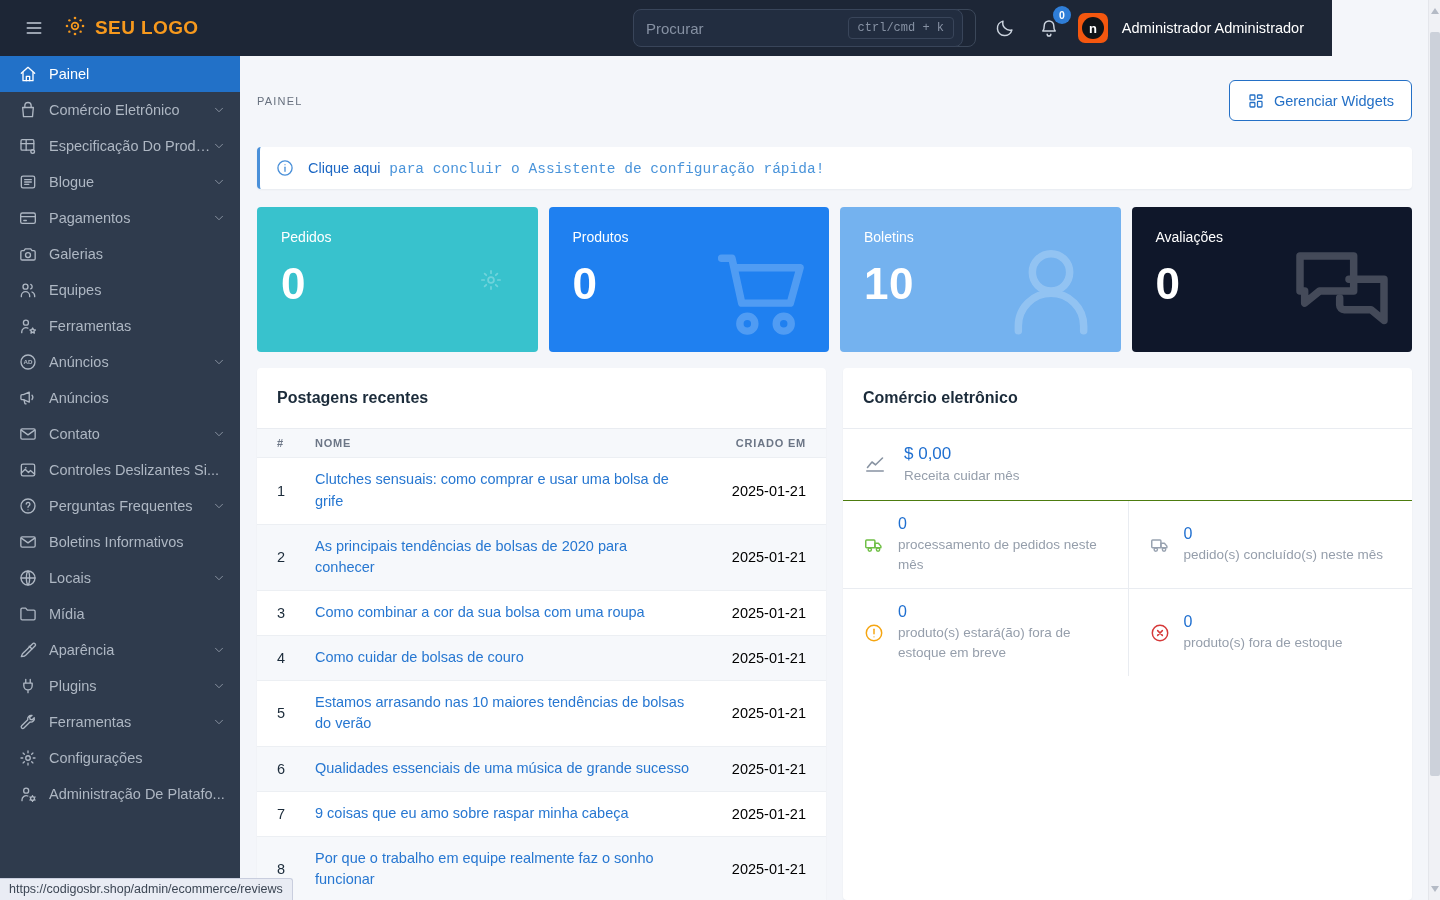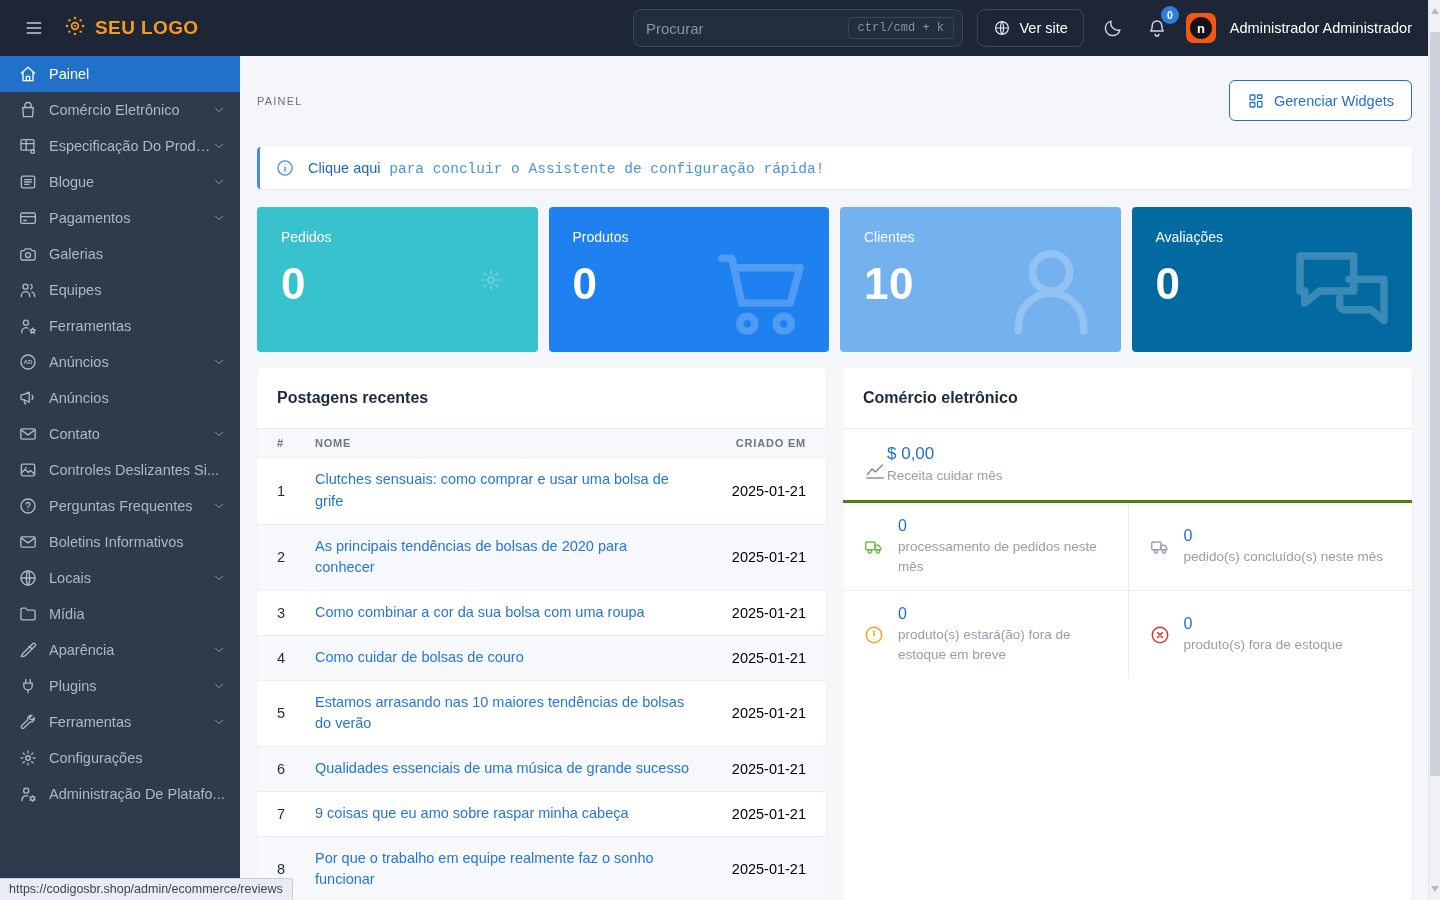--- a/index.html
+++ b/index.html
@@ -1,20 +1,20 @@
 <!DOCTYPE html>
 <html><head>
 <meta charset="utf-8">
 <style>
   * { margin:0; padding:0; box-sizing:border-box; }
   html,body { width:1440px; height:900px; overflow:hidden; }
   body { font-family:"Liberation Sans","DejaVu Sans",sans-serif; background:#f4f6fa; color:#1b2b3a; }
 
   
-  .topbar { position:fixed; top:0; left:0; width:1440px; height:56px; background:#1d2636;
+  .topbar { position:fixed; top:0; left:0; width:1332px; height:56px; background:#1d2636;
             display:flex; align-items:center; padding:0 28px 0 16px; z-index:20; }
   .hamburger { width:36px; height:36px; display:flex; align-items:center; justify-content:center;
                color:#c3cbd8; cursor:pointer; }
   .hamburger svg { width:20px; height:20px; }
   .logo { display:flex; align-items:center; gap:7px; margin-left:10px; color:#f7991d; }
   .logo svg { width:26px; height:26px; }
   .logo .logo-text { font-size:19px; font-weight:800; letter-spacing:.4px; }
 
   .searchbox { position:absolute; left:633px; top:9px; width:330px; height:38px; background:#222d40;
                border:1px solid #39455a; border-radius:8px; display:flex; align-items:center;
@@ -91,22 +91,22 @@
        color:#6c7686; text-transform:uppercase; text-align:left; padding:8px 0; }
   table.posts th.c-num, table.posts td.c-num { width:58px; padding-left:20px; }
   table.posts th.c-date, table.posts td.c-date { width:112px; text-align:right; padding-right:20px; }
   table.posts td { border-top:1px solid #eceff3; padding:11px 0; vertical-align:middle; }
   table.posts td.c-name { padding-right:24px; }
   table.posts tbody tr:nth-child(even) { background:#f6f8fb; }
   table.posts a { color:#2777d1; text-decoration:none; line-height:1.5; cursor:pointer; }
   table.posts td.c-date { color:#000000; }
 
   .eco-panel { height:532px; }
-  .eco-revenue { display:flex; align-items:flex-end; padding:15px 20px 17px;
-                 border-bottom:3px solid #4d7c0f; }
+  .eco-revenue { display:flex; align-items:center; gap:17px; padding:15px 20px 17px;
+                 border-bottom:1px solid #4d7c0f; }
   .eco-revenue .e-icon { width:24px; height:24px; color:#8893a2; flex:none; }
   .eco-revenue .e-icon svg { width:24px; height:24px; display:block; }
   .eco-value { font-size:17px; color:#1f6fd0; cursor:pointer; }
   .eco-caption { font-size:13.5px; color:#959eab; margin-top:4px; }
   .eco-grid { display:grid; grid-template-columns:1fr 1fr; }
   .eco-cell { padding:14px 18px 14px 20px; display:flex; align-items:center; gap:13px; }
   .eco-cell:nth-child(2n) { border-left:1px solid #e9ecf1; }
   .eco-cell:nth-child(n+3) { border-top:1px solid #e9ecf1; }
   .eco-cell .e-icon { width:22px; height:22px; flex:none; }
   .eco-cell .e-icon svg { width:22px; height:22px; display:block; }
@@ -480,28 +480,28 @@
       <div class="stat-card" style="background: rgb(31, 128, 240);">
         <div class="stat-label">Produtos</div>
         <div class="stat-value">0</div>
         <span class="stat-ghost big"><svg viewBox="0 0 24 24" fill="none" stroke="currentColor" stroke-width="1.6" stroke-linecap="round" stroke-linejoin="round">
             <circle cx="9.5" cy="19" r="1.6"></circle>
             <circle cx="17.3" cy="19" r="1.6"></circle>
             <path d="M4 5h2.2l2.1 9.6h10.4l2.1-7.6H7"></path>
           </svg></span>
       </div>
       <div class="stat-card" style="background: rgb(116, 178, 239);">
-        <div class="stat-label">Clientes</div>
+        <div class="stat-label">Boletins</div>
         <div class="stat-value">10</div>
         <span class="stat-ghost big"><svg viewBox="0 0 24 24" fill="none" stroke="currentColor" stroke-width="1.6" stroke-linecap="round" stroke-linejoin="round">
             <circle cx="12" cy="8" r="4"></circle>
             <path d="M5 20.5v-1a7 7 0 0 1 14 0v1"></path>
           </svg></span>
       </div>
-      <div class="stat-card" style="background: #0369a1;">
+      <div class="stat-card" style="background: #0f172a;">
         <div class="stat-label">Avaliações</div>
         <div class="stat-value">0</div>
         <span class="stat-ghost big"><svg viewBox="0 0 24 24" fill="none" stroke="currentColor" stroke-width="1.6" stroke-linecap="round" stroke-linejoin="round">
             <path d="M13.5 9.5H21v8.8l-2.8-2.3h-5.7a1 1 0 0 1-1-1v-1.5"></path>
             <path d="M3 4.5h11.5V12H7.2L4 14.6V12H3z"></path>
           </svg></span>
       </div>
     </div>
 
   <div class="panels-row">

